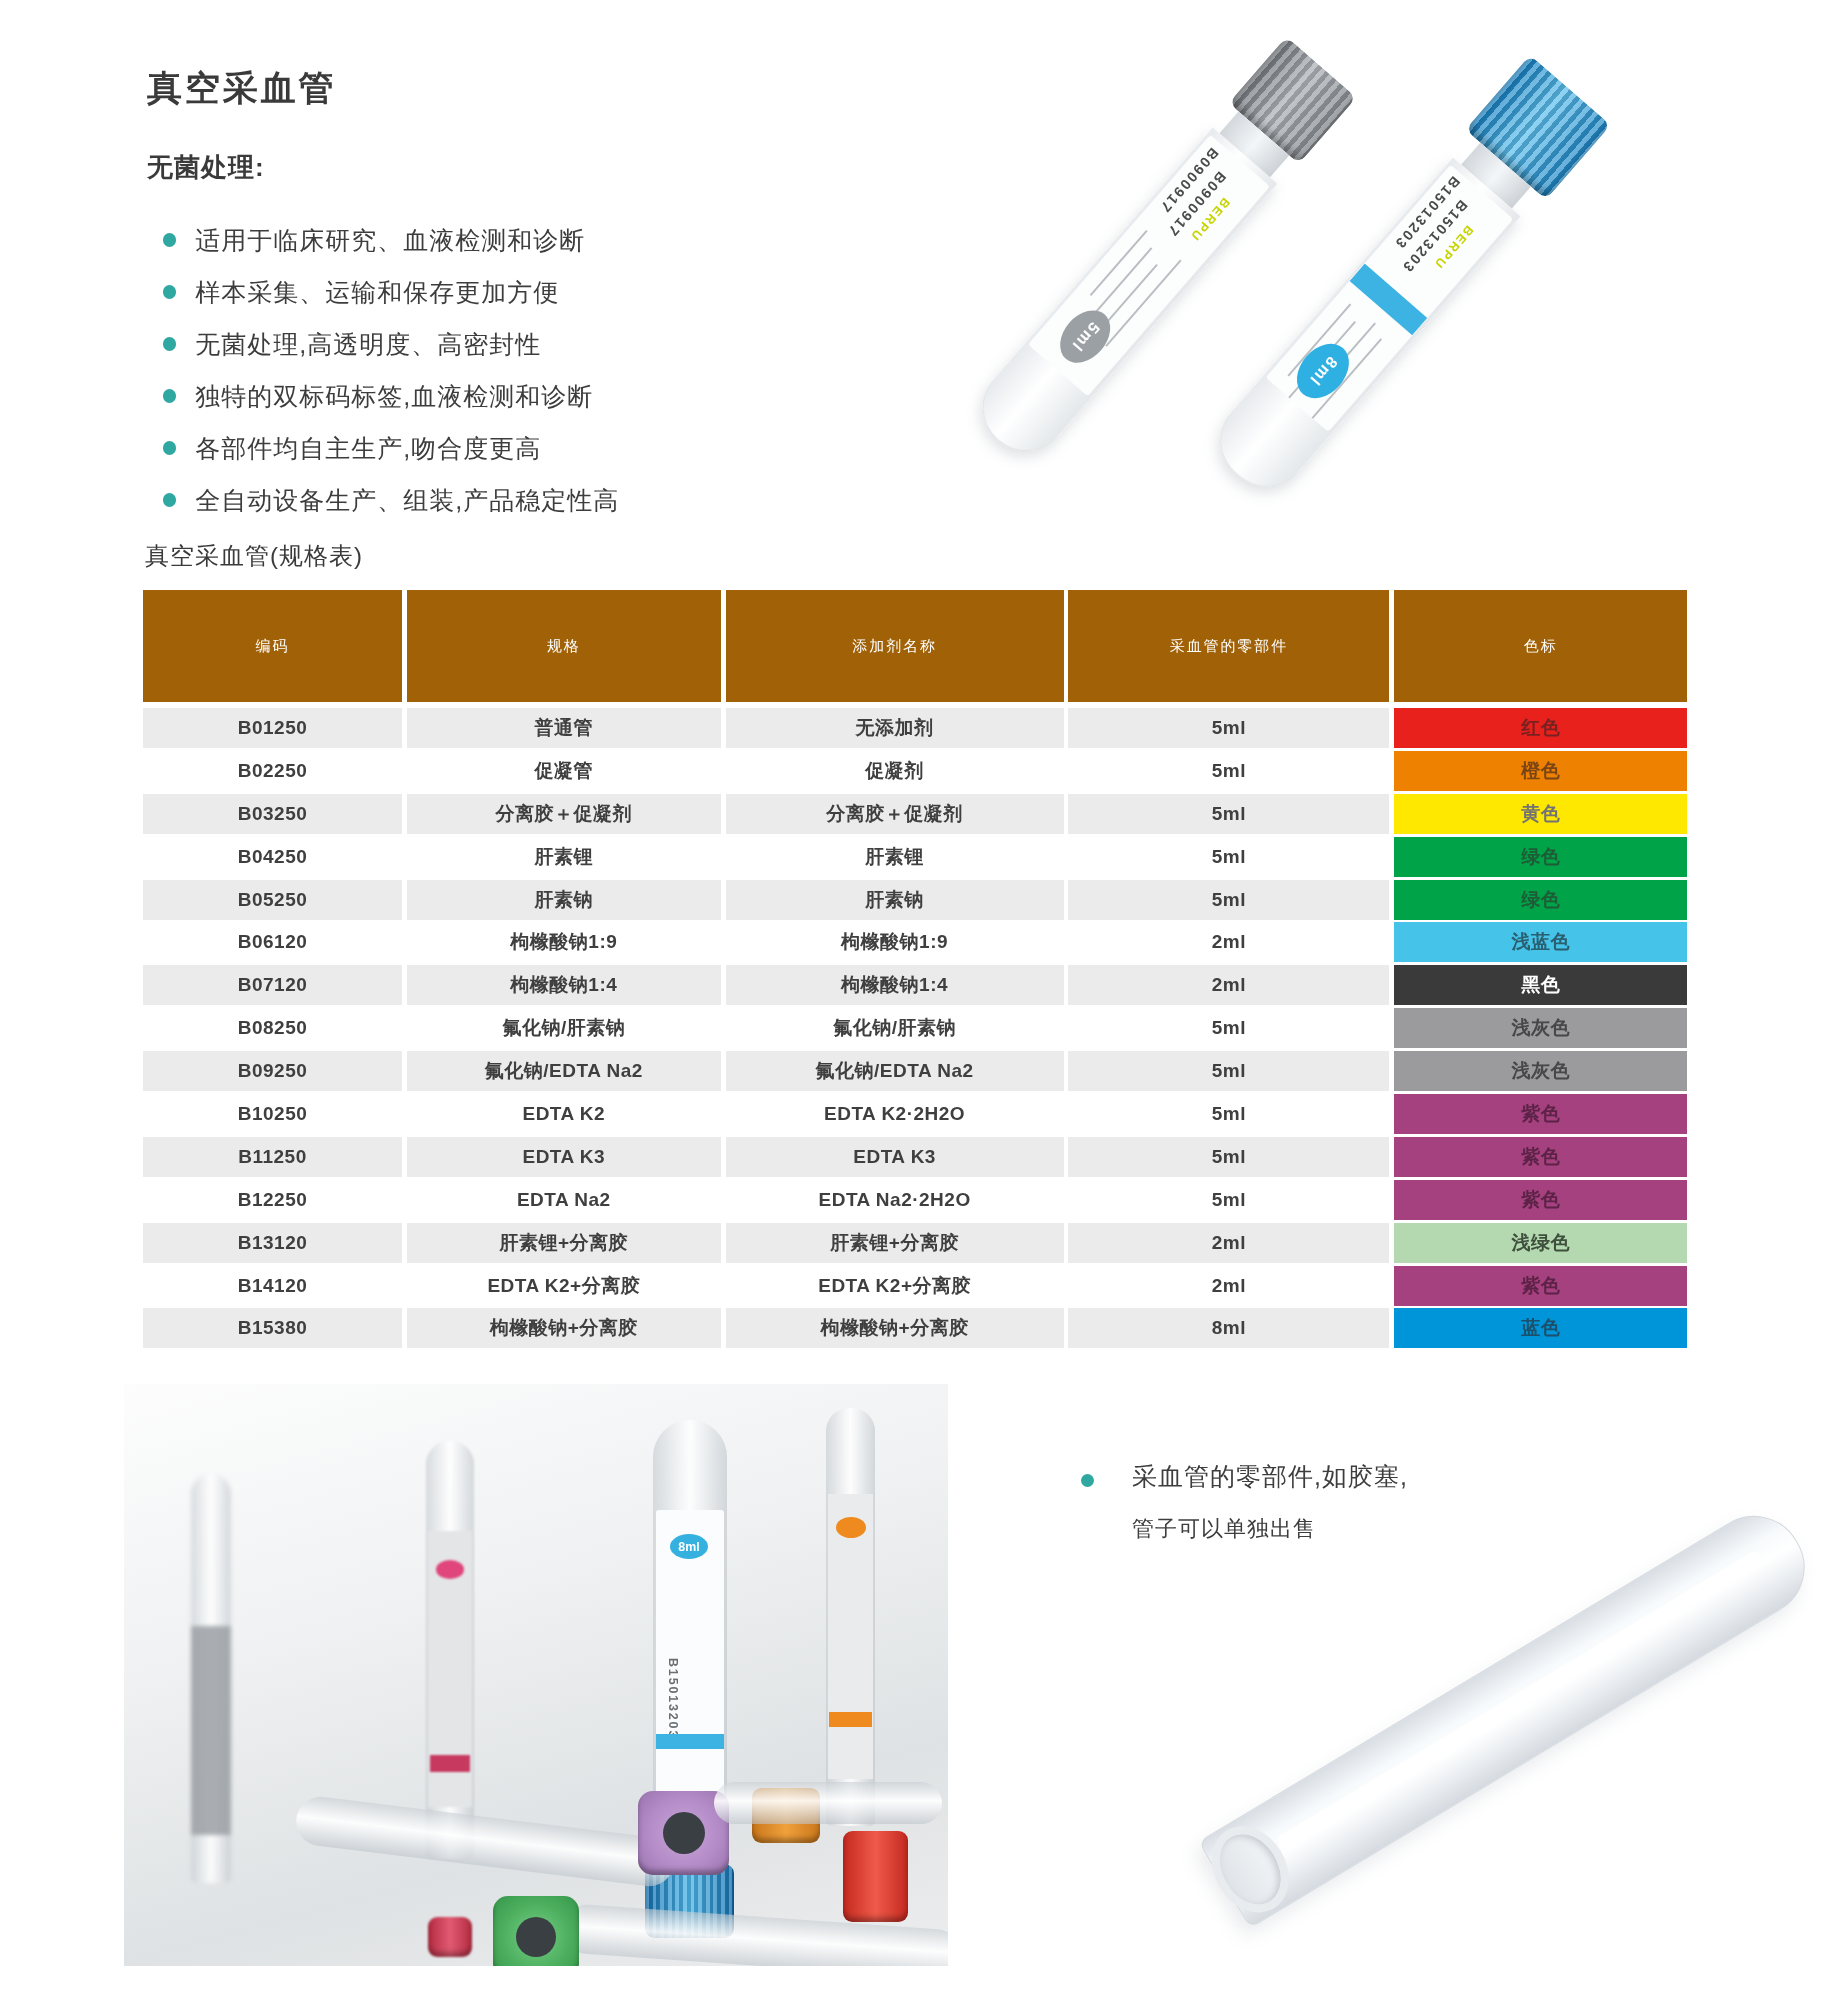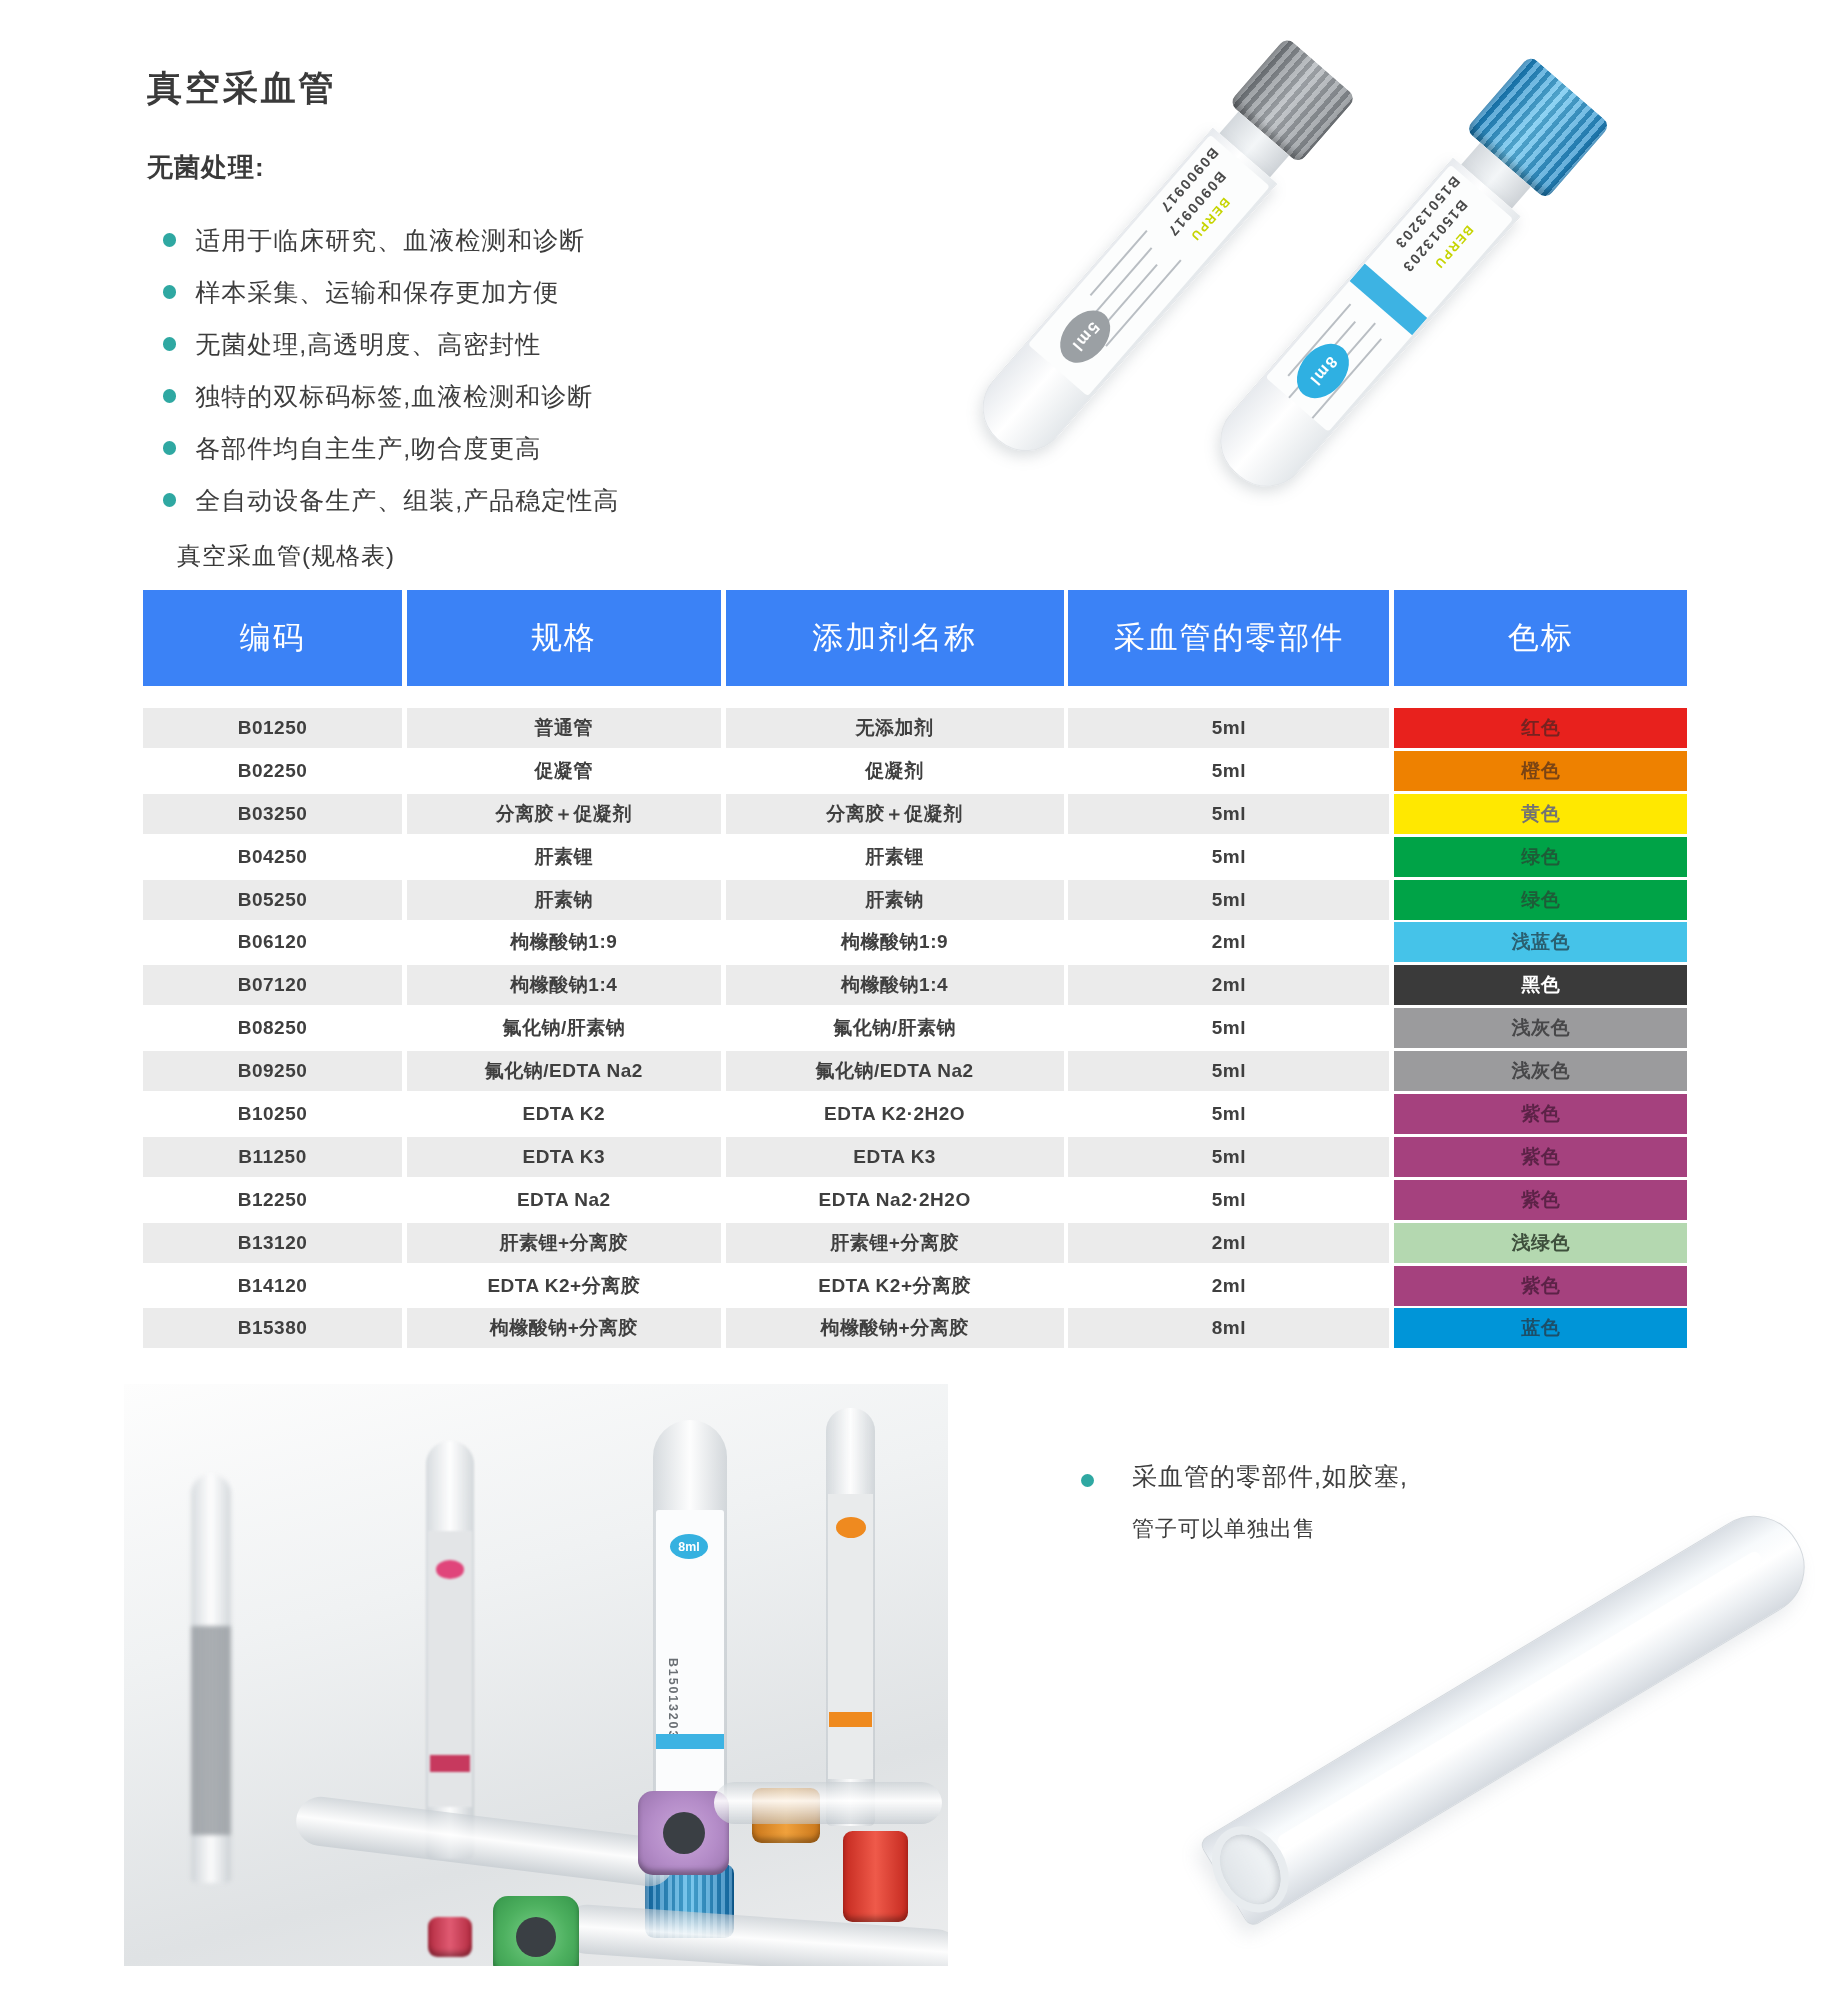--- a/index.html
+++ b/index.html
@@ -26,24 +26,24 @@
   .tube-body{position:relative;width:84px;margin:0 auto;background:linear-gradient(90deg,#e7eaee,#ffffff 45%,#e4e8eb);
     border:1px solid #e2e5e8;border-top:none;border-radius:0 0 42px 42px;box-shadow:1.9px 5.7px 13.3px rgba(120,130,140,.25);}
   .tube-label{position:absolute;left:2.9px;right:2.9px;top:7.6px;bottom:91px;background:#fcfdfd;border-radius:3.8px;overflow:hidden;}
   .vtext{writing-mode:vertical-rl;text-orientation:mixed;font-weight:bold;color:#4a4a4a;letter-spacing:1.9px;white-space:nowrap;position:absolute;}
   .brand{color:#c6d400;}
   .band-blue{position:absolute;left:0;right:0;height:23px;background:#3db3e3;}
   .oval{position:absolute;border-radius:50%;display:flex;align-items:center;justify-content:center;}
   .oval .vtext{position:static;color:#ffffff;font-weight:bold;}
   .microlines div{position:absolute;background:#b9bec3;height:1.9px;}
   
-  .table-title{position:absolute;left:145px;top:540px;font-size:24px;color:#3a3a3a;letter-spacing:1px;margin-left:32px;}
+  .table-title{position:absolute;left:145px;top:540px;font-size:24px;color:#3a3a3a;letter-spacing:1px;}
   .spec-head,.spec-body{position:absolute;left:143px;display:grid;grid-template-columns:259px 314px 338px 321px 293px;column-gap:4.8px;}
   .spec-head{top:590px;}
-  .spec-head .hcell{height:96px;background:#3b82f6;color:#ffffff;font-size:31px;letter-spacing:1.9px;display:flex;align-items:center;justify-content:center;}
+  .spec-head .hcell{height:112px;background:#a16207;color:#ffffff;font-size:15px;letter-spacing:1.9px;display:flex;align-items:center;justify-content:center;}
   .spec-body{top:708px;row-gap:2.9px;}
   .cell{height:40px;display:flex;align-items:center;justify-content:center;font-size:19px;font-weight:600;color:#3f3f3f;letter-spacing:0.5px;background:#ffffff;}
   .cell.alt{background:#ebebeb;}
   .cell.swatch{font-weight:600;}
   
   .photo{position:absolute;left:124px;top:1384px;width:824px;height:582px;overflow:hidden;
     background:linear-gradient(165deg,#fdfdfd 0%,#f0f2f3 35%,#dfe2e4 72%,#ecedee 100%);}
   .ptube{position:absolute;border-radius:23px 23px 5.7px 5.7px;}
   .glass{background:linear-gradient(90deg,rgba(190,197,203,.55),rgba(255,255,255,.85) 50%,rgba(185,192,198,.55));}
   .pcap{position:absolute;border-radius:9.5px;box-shadow:inset 0 -4.8px 5.7px rgba(0,0,0,.3);}

